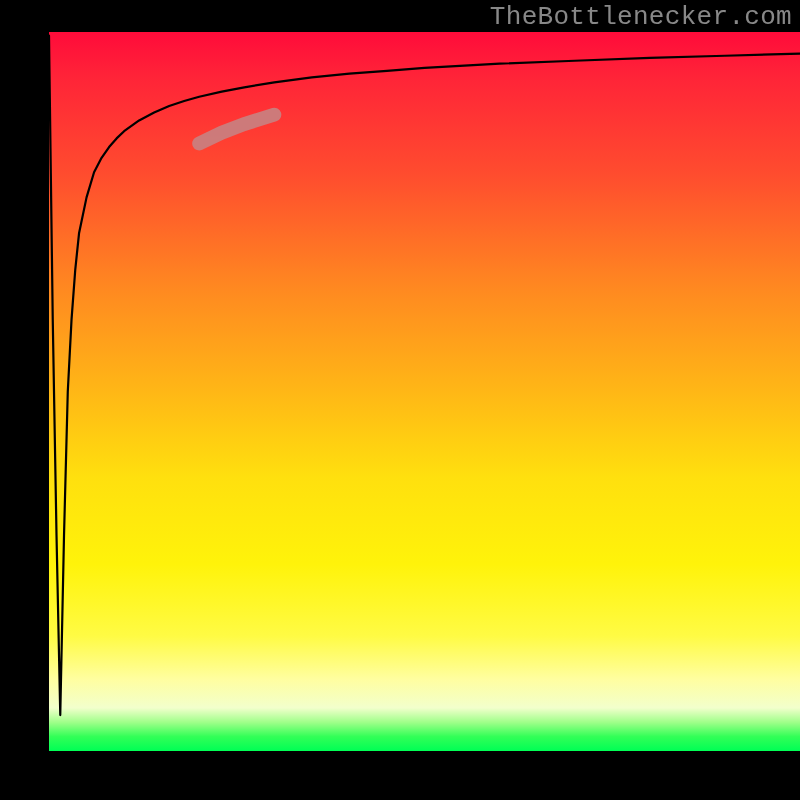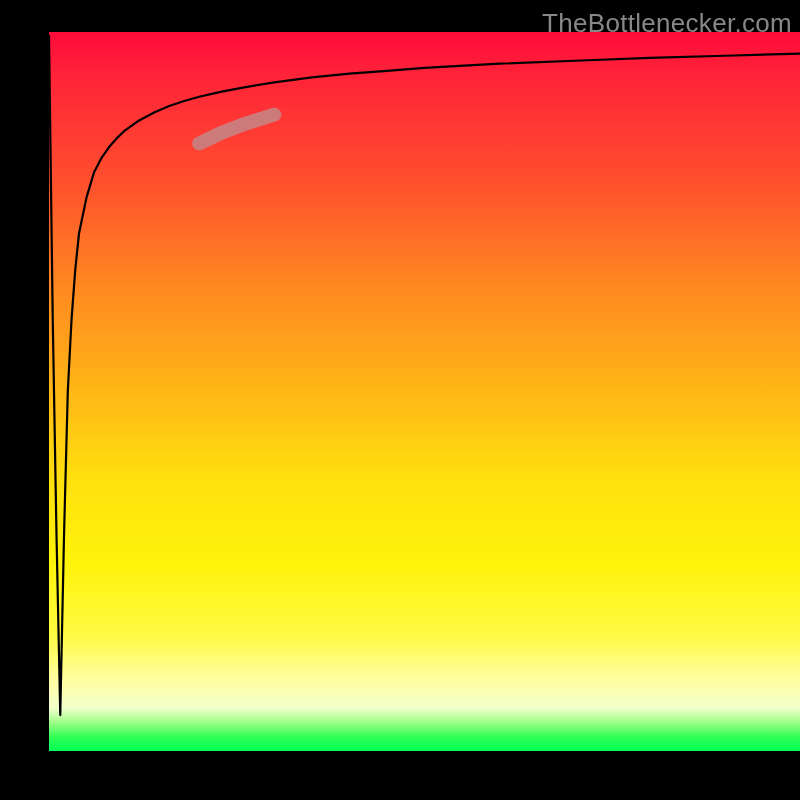--- a/index.html
+++ b/index.html
@@ -5,23 +5,23 @@
   * { margin: 0; padding: 0; box-sizing: border-box; }
   html, body { width: 800px; height: 800px; background: #fff; }
   .stage {
     position: relative;
     width: 800px;
     height: 800px;
     background: #000;
   }
   .watermark {
     position: absolute;
-    top: 8px;
+    top: 2px;
     right: 8px;
-    font-family: Liberation Sans, sans-serif;
+    font-family: Liberation Mono, monospace;
     font-size: 26px;
     color: #888888;
     letter-spacing: 0.3px;
     font-weight: 400;
     z-index: 5;
   }
   .plot-area {
     position: absolute;
     left: 49px;
     top: 32px;

